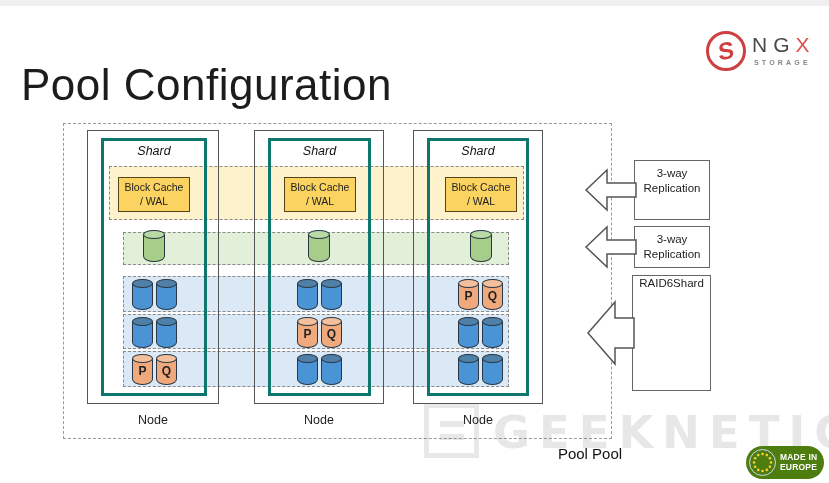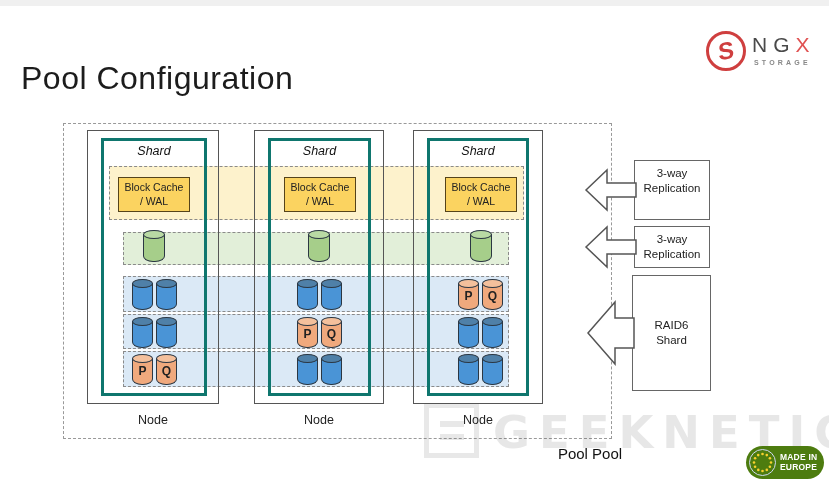--- a/index.html
+++ b/index.html
@@ -1,21 +1,21 @@
 <!DOCTYPE html>
 <html><head>
 <meta charset="utf-8">
 <style>
   html,body{margin:0;padding:0;}
   body{
     width:829px;height:483px;position:relative;overflow:hidden;
     background:#ffffff;font-family:"Liberation Sans",sans-serif;color:#1a1a1a;
   }
   .top-strip{position:absolute;left:0;top:0;width:829px;height:6px;background:#f0f0f0;}
-  .slide-title{position:absolute;left:21px;top:60px;font-size:32px;color:#1c1c1c;letter-spacing:0.5px;}
+  .slide-title{position:absolute;left:21px;top:60px;font-size:44px;color:#1c1c1c;letter-spacing:0.5px;}
 
   
   .logo-circle{position:absolute;left:706px;top:31px;width:34px;height:34px;border:3px solid #cf3f3f;
     border-radius:50%;display:flex;align-items:center;justify-content:center;}
   .logo-mark{font-size:24px;font-weight:bold;color:#cf3f3f;transform:rotate(-10deg) skewX(-6deg);line-height:1;}
   .logo-name{position:absolute;left:752px;top:33px;font-size:21px;color:#4a4a4a;letter-spacing:6px;font-weight:500;white-space:nowrap;}
   .logo-name .x{color:#e05252;}
   .logo-sub{position:absolute;left:754px;top:59px;font-size:7px;color:#888;letter-spacing:3.2px;font-weight:bold;}
 
   
@@ -62,21 +62,21 @@
   .node-label{position:absolute;top:289px;text-align:center;font-size:12.5px;color:#222;}
   .node-label.n1{left:23px;width:132px;} .node-label.n2{left:190px;width:130px;} .node-label.n3{left:349px;width:130px;}
 
   .pool-label{position:absolute;left:540px;top:445px;width:100px;text-align:center;font-size:15px;color:#111;z-index:6;}
 
   
   .callout{position:absolute;background:#fff;border:1px solid #666;box-sizing:border-box;z-index:2;
     font-size:11.5px;line-height:1.3;text-align:center;color:#222;}
   .callout.c1{left:634px;top:160px;width:76px;height:60px;padding-top:5px;}
   .callout.c2{left:634px;top:226px;width:76px;height:42px;display:flex;flex-direction:column;justify-content:center;}
-  .callout.c3{left:632px;top:275px;width:79px;height:116px;display:flex;flex-direction:column;justify-content:center;}
+  .callout.c3{left:632px;top:275px;width:79px;height:116px;display:flex;flex-direction:row;justify-content:center;}
   .arrow-svg{position:absolute;z-index:3;}
 
   
   .wm-square{position:absolute;left:424px;top:403px;width:55px;height:55px;box-sizing:border-box;
     border:5px solid rgba(80,80,80,0.13);display:flex;flex-direction:column;align-items:center;justify-content:center;gap:7px;z-index:5;}
   .wm-bar{width:24px;height:6px;background:rgba(80,80,80,0.13);}
   .wm-text{position:absolute;left:493px;top:406px;font-family:"DejaVu Sans",sans-serif;font-size:45px;font-weight:700;
     letter-spacing:9px;color:rgba(70,70,70,0.13);white-space:nowrap;z-index:5;}
 
   

